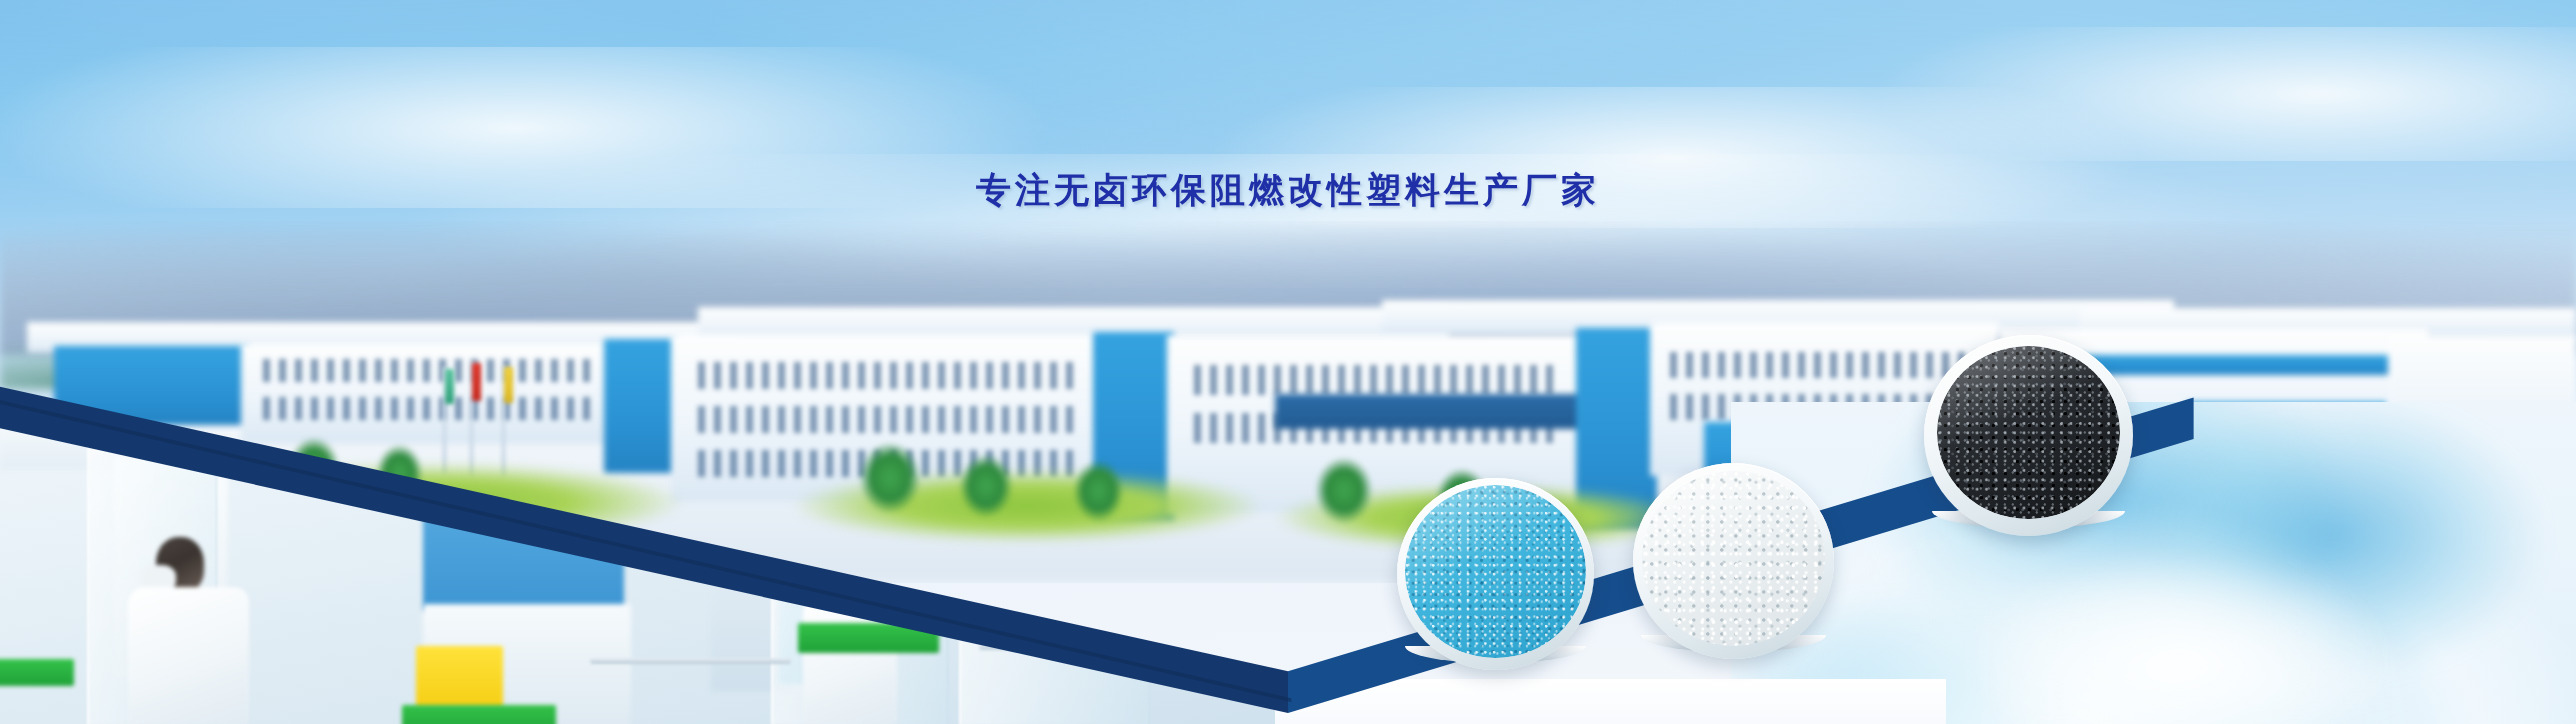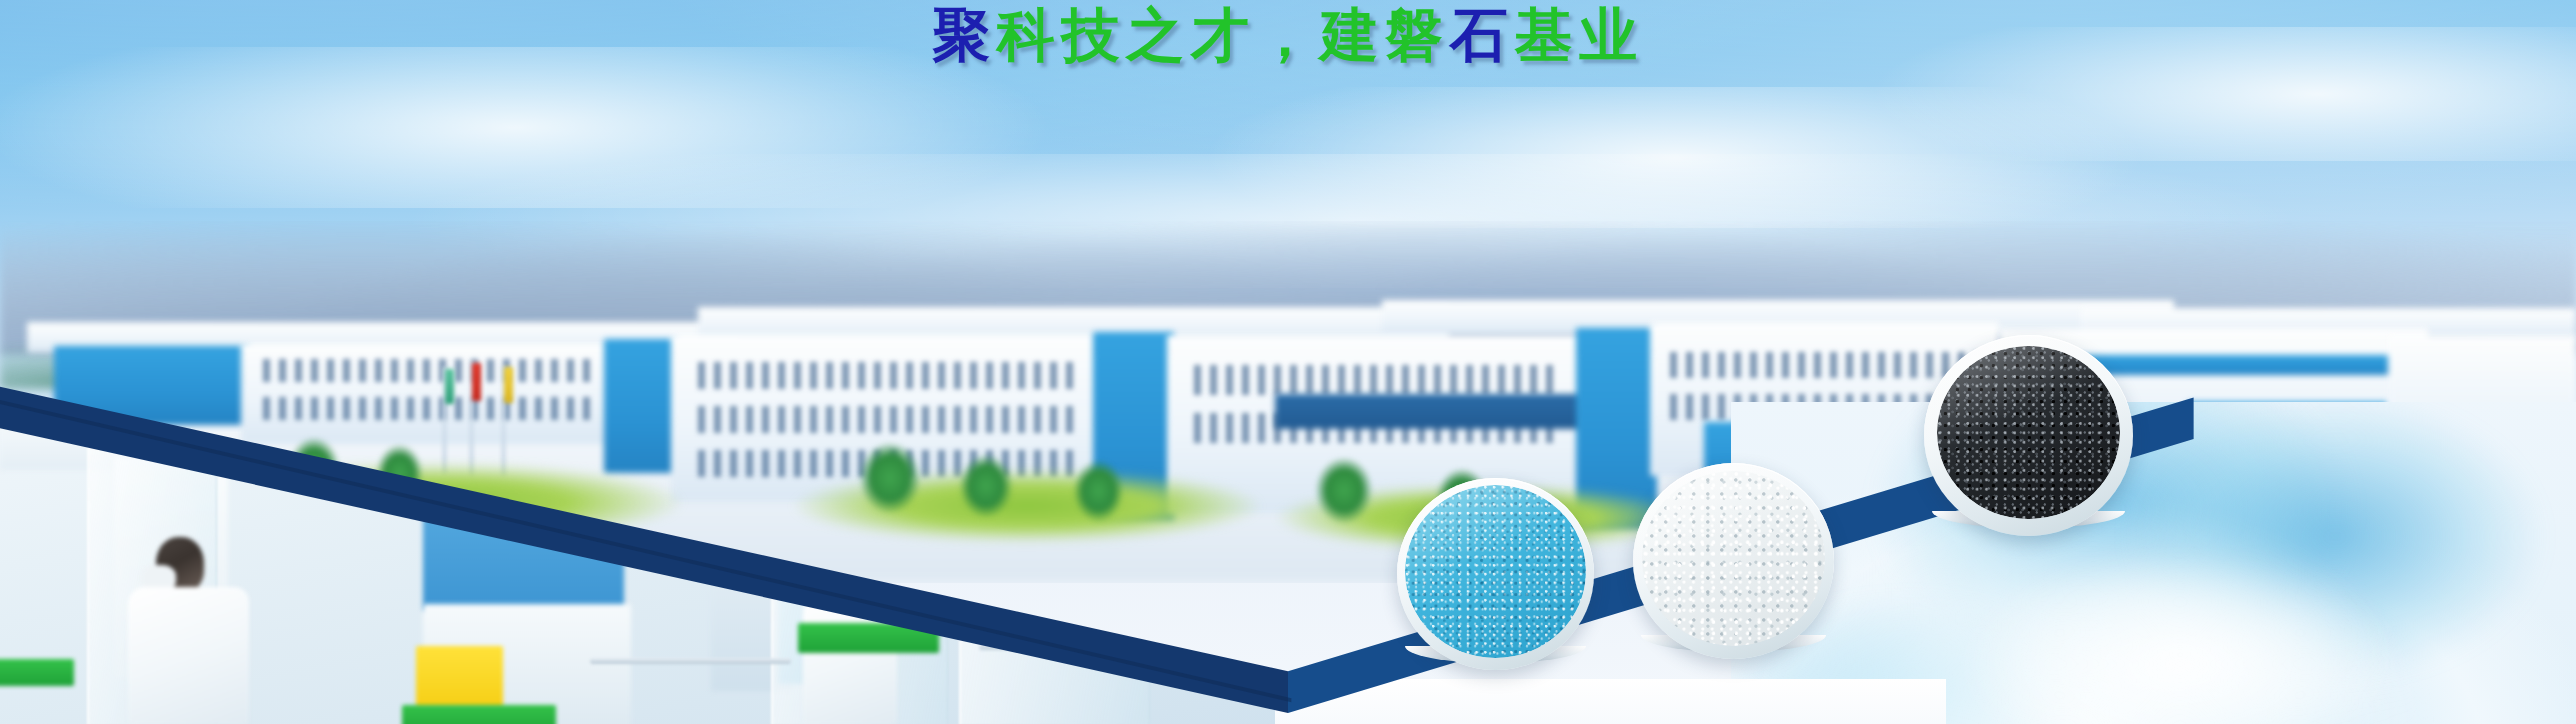--- a/index.html
+++ b/index.html
@@ -402,19 +402,17 @@
 
   <div class="dish" style="left:1924px;top:335px;width:209px;height:201px;">
     <div class="stack" style="top:176px;"></div>
     <div class="rim"></div>
     <div class="fill" style="left:13.4px;top:10.7px;right:13.4px;bottom:17.4px;">
       <div class="pellets black"></div>
     </div>
     <div class="gloss"></div>
   </div>
 
-  <div class="headline">
-    <span class="hl-blue">聚</span><span class="hl-green">科技之才</span><span class="hl-comma">，</span><span class="hl-green">建磐</span><span class="hl-blue">石</span><span class="hl-green">基业</span>
-  </div>
-
+
+  <div class="subtitle">专注无卤环保阻燃改性塑料生产厂家</div>
 
 </div>
 
 
 </body></html>

